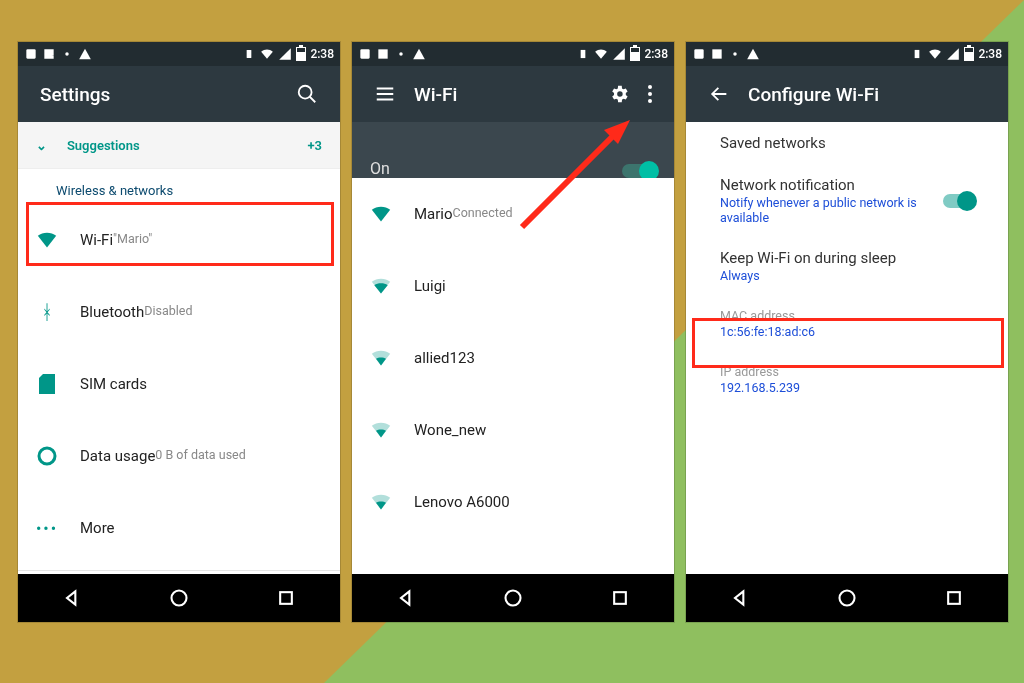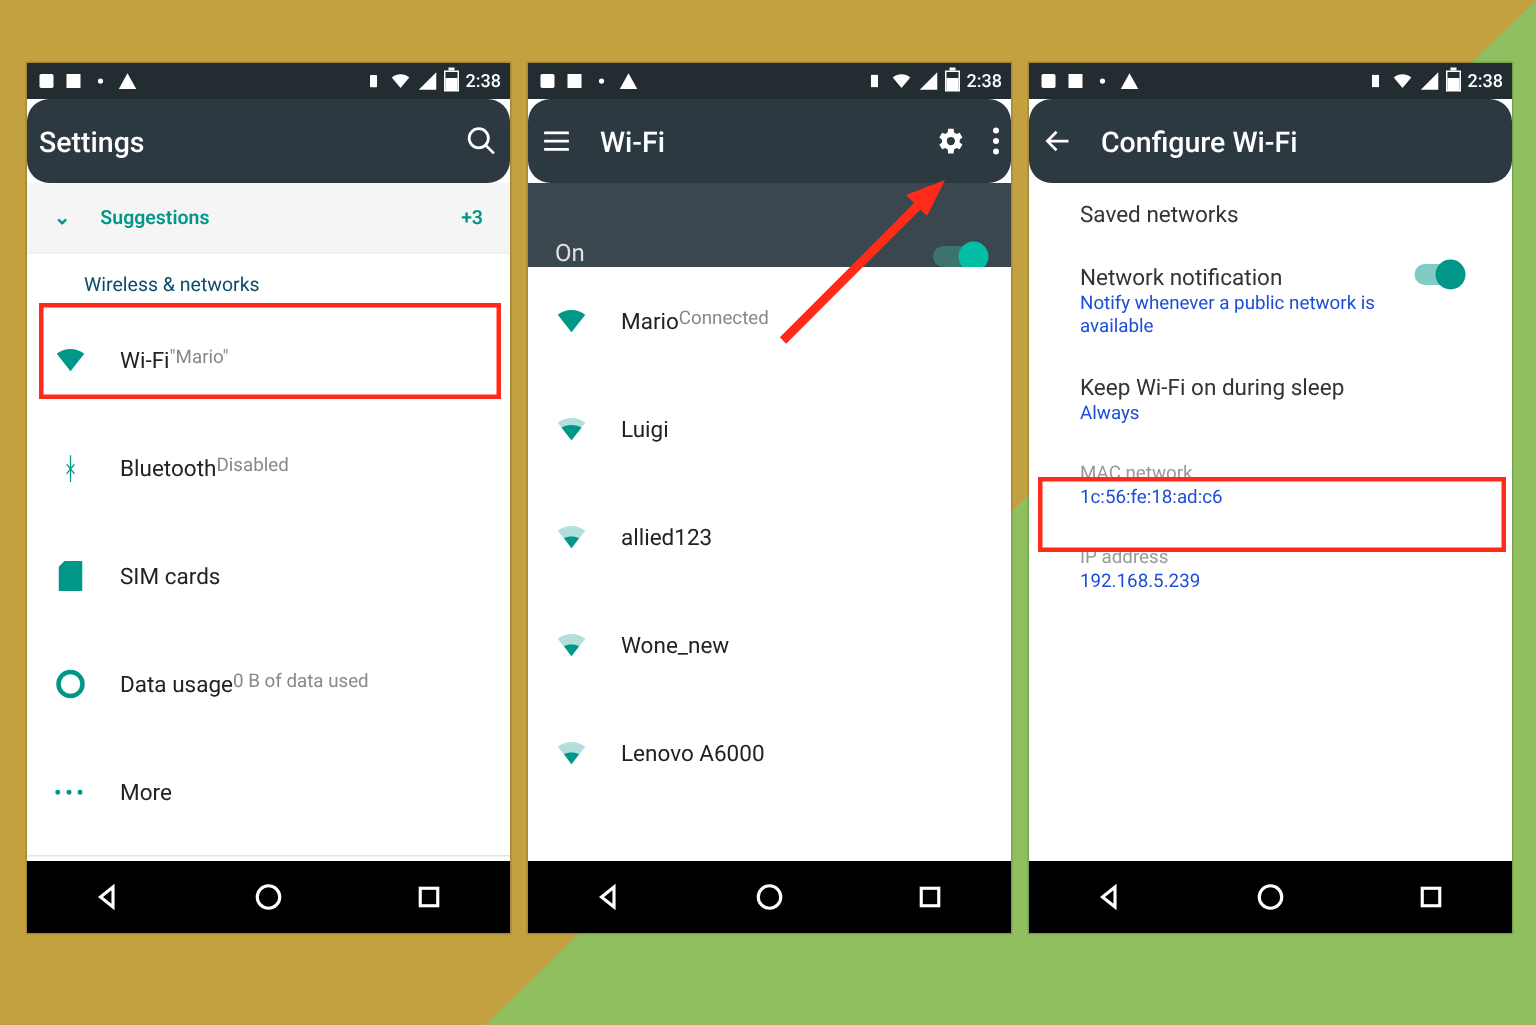--- a/index.html
+++ b/index.html
@@ -41,23 +41,22 @@
   .sb-left,.sb-right{display:flex;align-items:center;gap:4px;}
   .sb-right svg,.sb-left svg{width:14px;height:14px;fill:#fff;}
   .sb-time{font-weight:500;}
   .sb-batt{width:8px;height:12px;border:1px solid #fff;position:relative;}
   .sb-batt::before{content:"";position:absolute;top:-3px;left:2px;width:4px;height:2px;background:#fff;}
   .sb-batt::after{content:"";position:absolute;bottom:0;left:0;right:0;height:70%;background:#fff;}
 
   
   .appbar{
     height:56px;background:#2d3940;color:#fff;
-    display:flex;align-items:center;padding:0 8px;
+    display:flex;align-items:center;padding:0 22px;
     gap:18px;
-    border-radius:15px;
   }
   .appbar .title{font-size:19px;font-weight:500;flex:1;}
   .appbar svg{width:22px;height:22px;fill:#fff;}
   .appbar .dots{display:flex;flex-direction:column;gap:3px;}
   .appbar .dots span{width:4px;height:4px;border-radius:50%;background:#fff;}
   
   
   .on-row{
     height:56px;background:#3b474e;color:#e0e0e0;
     display:flex;align-items:flex-end;padding:0 18px;justify-content:space-between;
@@ -89,21 +88,21 @@
   .navbar{height:48px;background:#000;display:flex;align-items:center;justify-content:space-around;}
   .navbar svg{width:20px;height:20px;fill:none;stroke:#fff;stroke-width:2.5;}
   
   
   .arrow{position:absolute;z-index:6;pointer-events:none;}
   
   
   .row{padding:12px 34px;}
   .row .t1{font-size:15px;color:#333;}
   .row .t2{font-size:12.5px;color:#1d4ed8;margin-top:1px;}
-  .row.flex{display:flex;justify-content:space-between;}
+  .row.flex{display:flex;align-items:center;justify-content:space-between;}
   
   .switch2{width:34px;height:14px;background:#80cbc4;border-radius:10px;position:relative;}
   .switch2::after{content:"";position:absolute;right:-3px;top:-3px;width:20px;height:20px;background:#009688;border-radius:50%;}
 </style>
 </head>
 <body>
 
 <div class="bg-tri"></div>
 
 <div class="phone p1">
@@ -395,21 +394,21 @@
           <div class="t1">Network notification</div>
           <div class="t2">Notify whenever a public network is available</div>
         </div>
       <div class="switch2"></div>
     </div>
     <div class="row">
         <div class="t1">Keep Wi-Fi on during sleep</div>
         <div class="t2">Always</div>
       </div>
     <div class="row" style="color:#999;">
-        <div class="t2" style="color:#999;">MAC network</div>
+        <div class="t2" style="color:#999;">MAC address</div>
         <div class="t2">1c:56:fe:18:ad:c6</div>
       </div>
     <div class="row" style="color:#999;">
         <div class="t2" style="color:#999;">IP address</div>
         <div class="t2">192.168.5.239</div>
       </div>
 
     <div class="redbox" style="left:6px;top:196px;width:306px;height:44px;"></div>
   </div>
 

